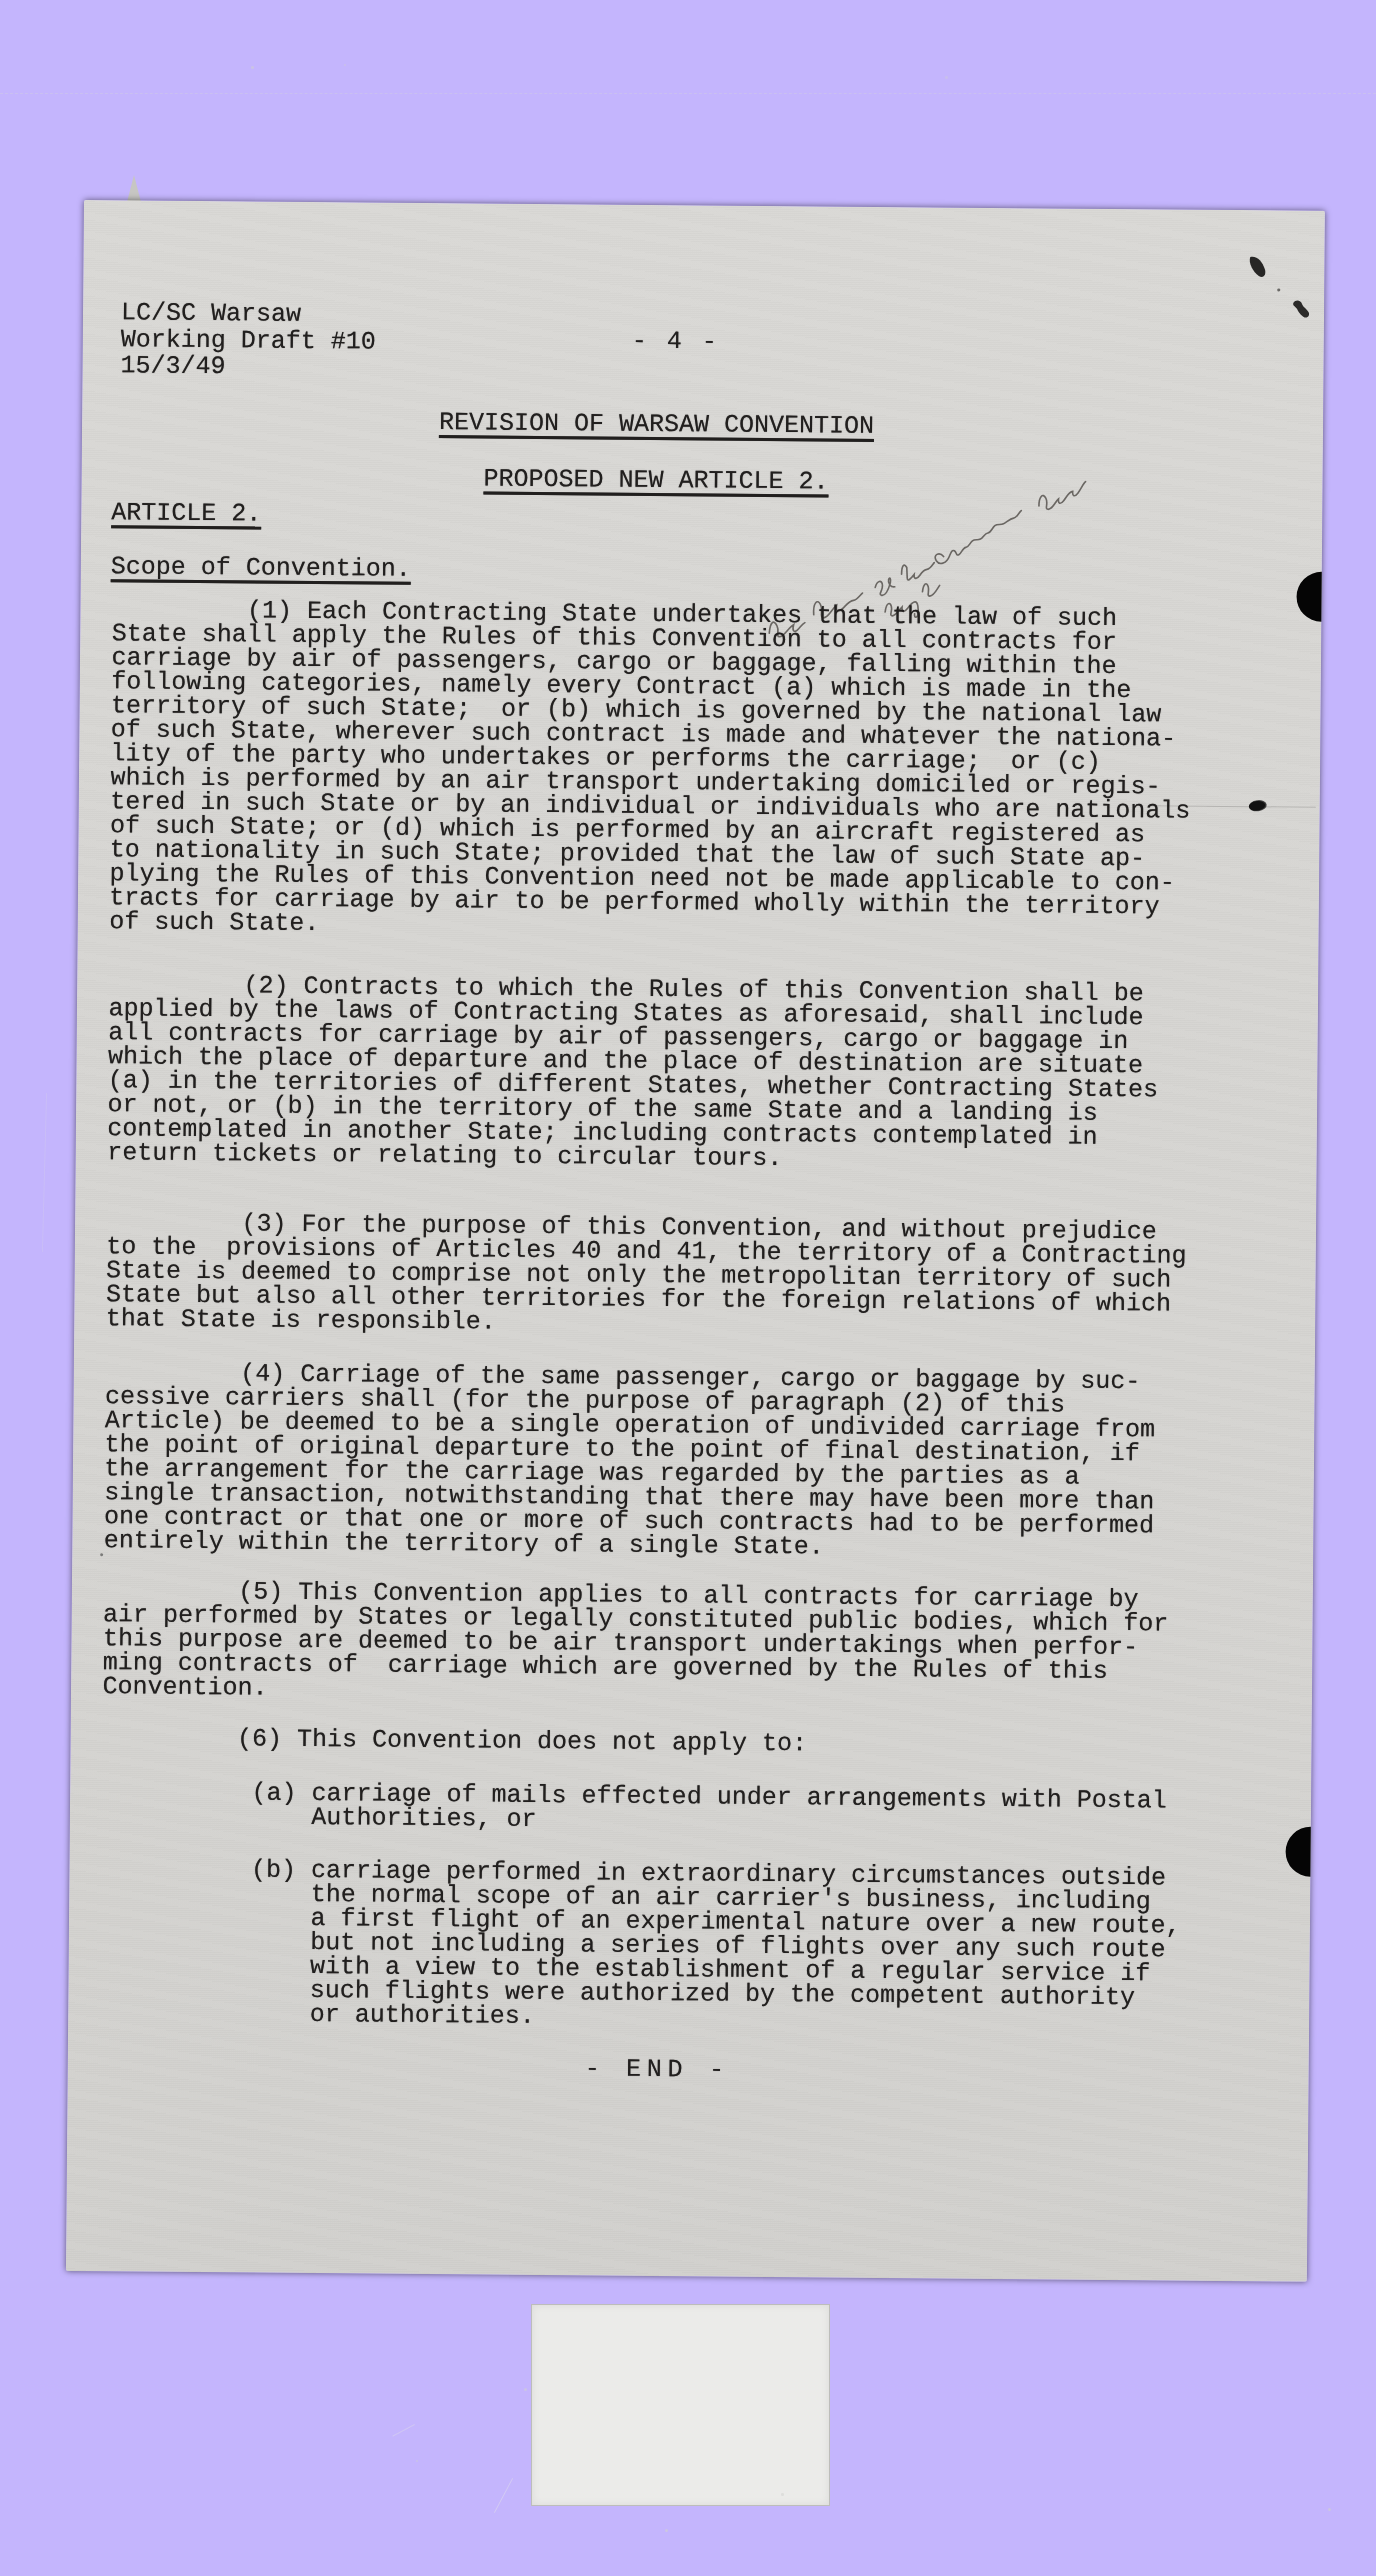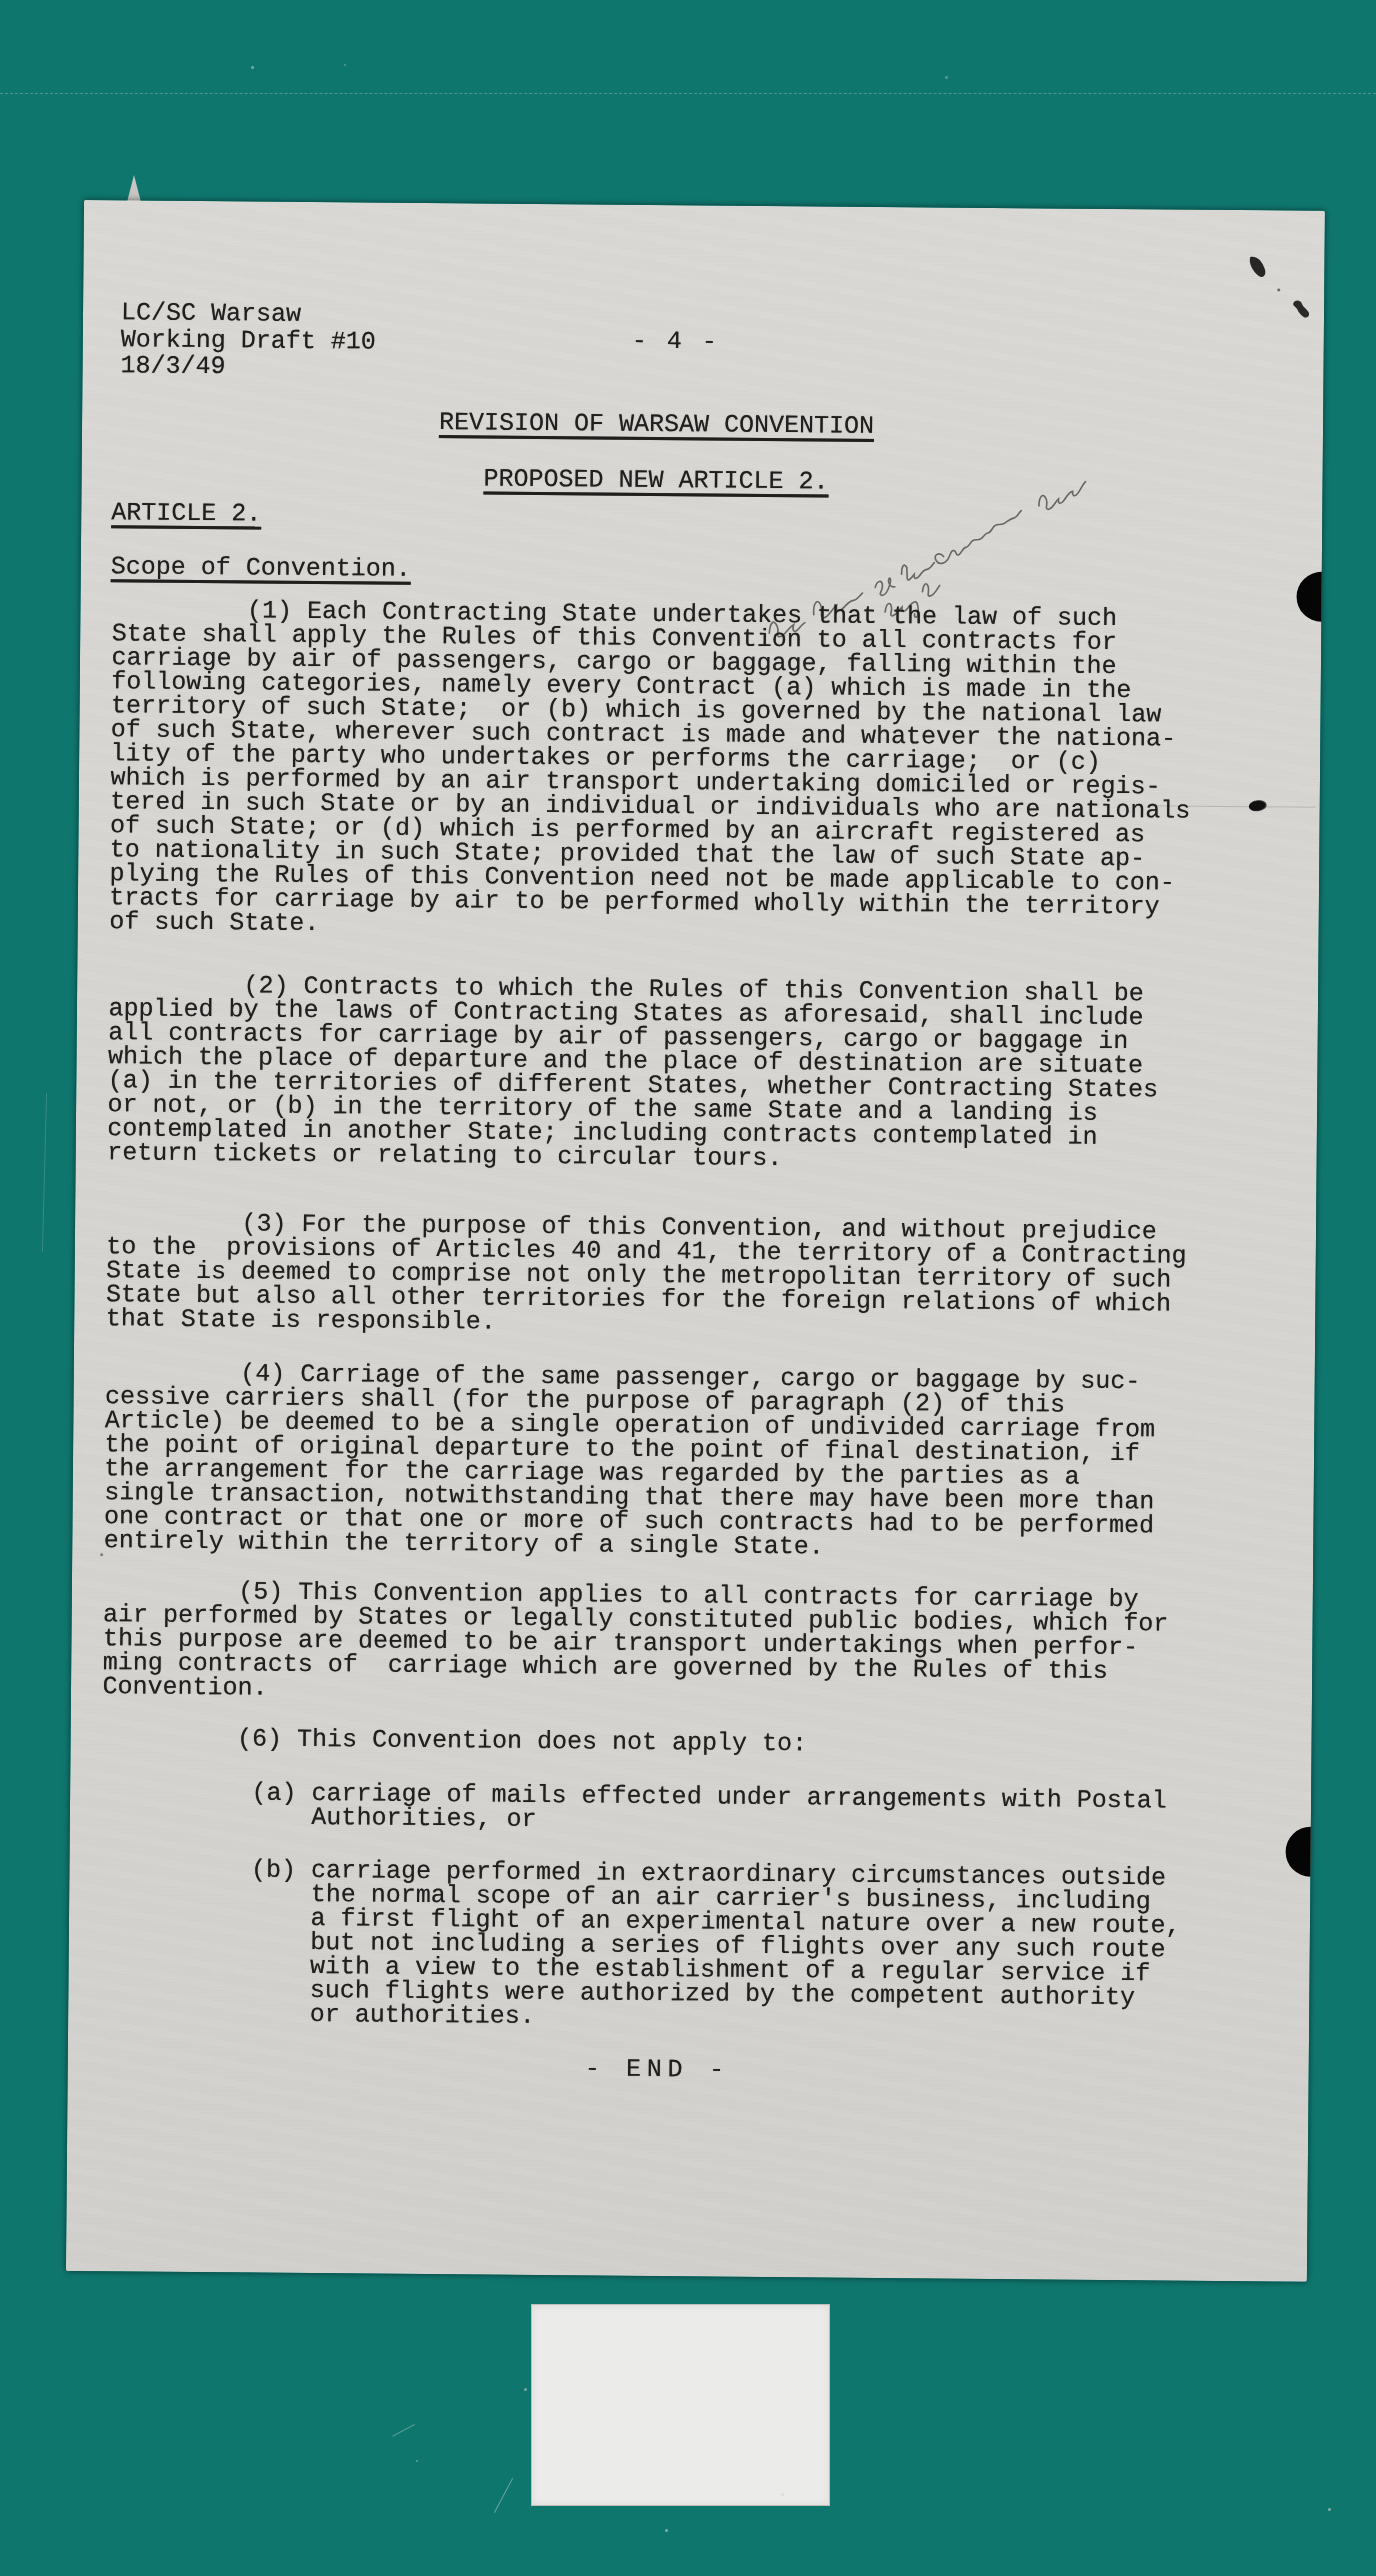--- a/index.html
+++ b/index.html
@@ -1,16 +1,16 @@
 <!DOCTYPE html>
 <html style="font-size:10px"><head>
 <meta charset="utf-8">
 <style>
   html,body{margin:0;padding:0;background:#070707;}
-  .stage{position:relative;width:1376px;height:2576px;background:#0f766e;overflow:hidden;}
+  .stage{position:relative;width:1376px;height:2576px;background:#c4b5fd;overflow:hidden;}
 
   
   .scratch-top{position:absolute;left:0;top:93px;width:1376px;height:0;
     border-top:1.3px dashed rgba(215,215,215,0.32);}
   .scratch-left{position:absolute;left:44px;top:1093px;width:1.3px;height:159px;
     background:rgba(225,225,225,0.20);transform:rotate(1.5deg);}
   .scratch-a{position:absolute;left:503px;top:2476px;width:1.3px;height:39px;
     background:rgba(230,230,230,0.42);transform:rotate(28deg);}
   .scratch-b{position:absolute;left:403px;top:2418px;width:1.3px;height:25px;
     background:rgba(230,230,230,0.35);transform:rotate(62deg);}
@@ -70,21 +70,21 @@
 
   <div class="scratch-top"></div>
   <div class="scratch-left"></div>
   <div class="scratch-a"></div>
   <div class="scratch-b"></div>
 
   <div class="paper-tab"></div>
 
   <div class="paper">
 
-    <div class="hdr typed"><span>LC/SC Warsaw</span><br><span>Working Draft #10</span><br><span>18/3/49</span></div>
+    <div class="hdr typed"><span>LC/SC Warsaw</span><br><span>Working Draft #10</span><br><span>15/3/49</span></div>
 
     <div class="pagenum typed">- 4 -</div>
 
     <div class="title-wrap">
       <div class="typed u">REVISION OF WARSAW CONVENTION</div>
       <div class="typed u title-sub">PROPOSED NEW ARTICLE 2.</div>
     </div>
 
     <div class="h-article typed u">ARTICLE 2.</div>
     <div class="h-scope typed u">Scope of Convention.</div>

